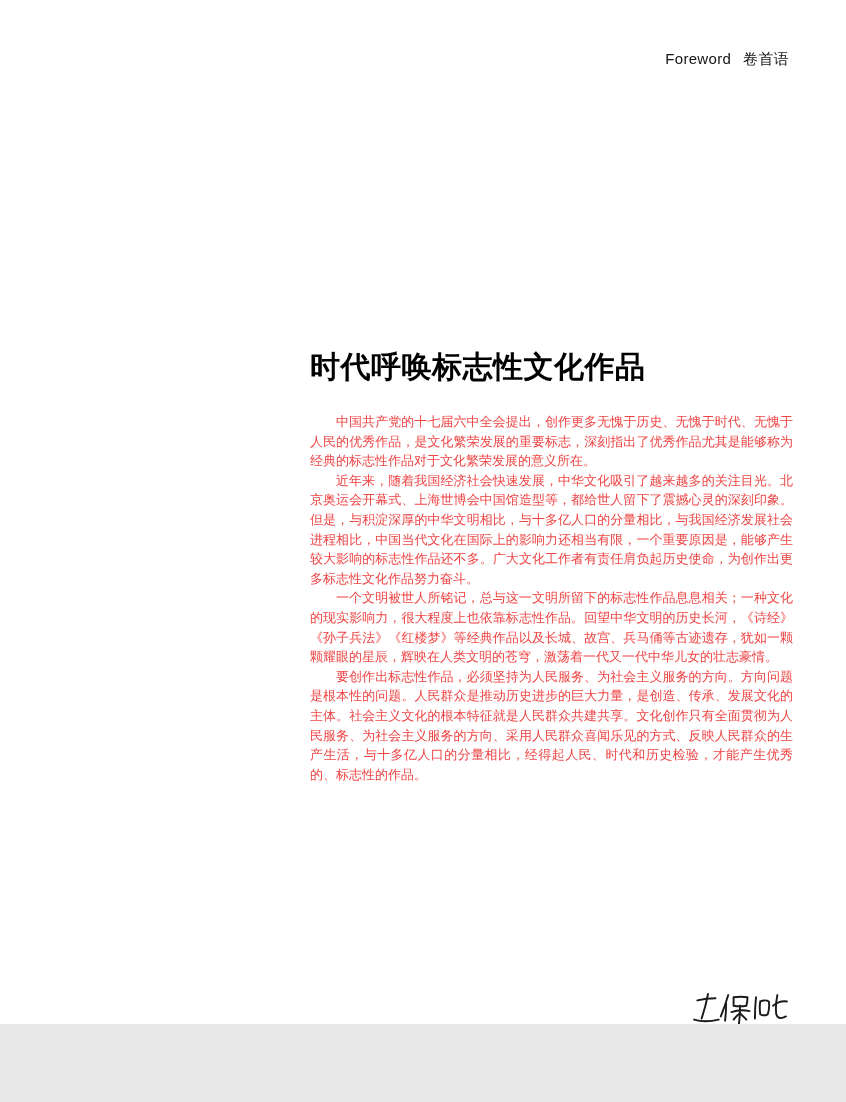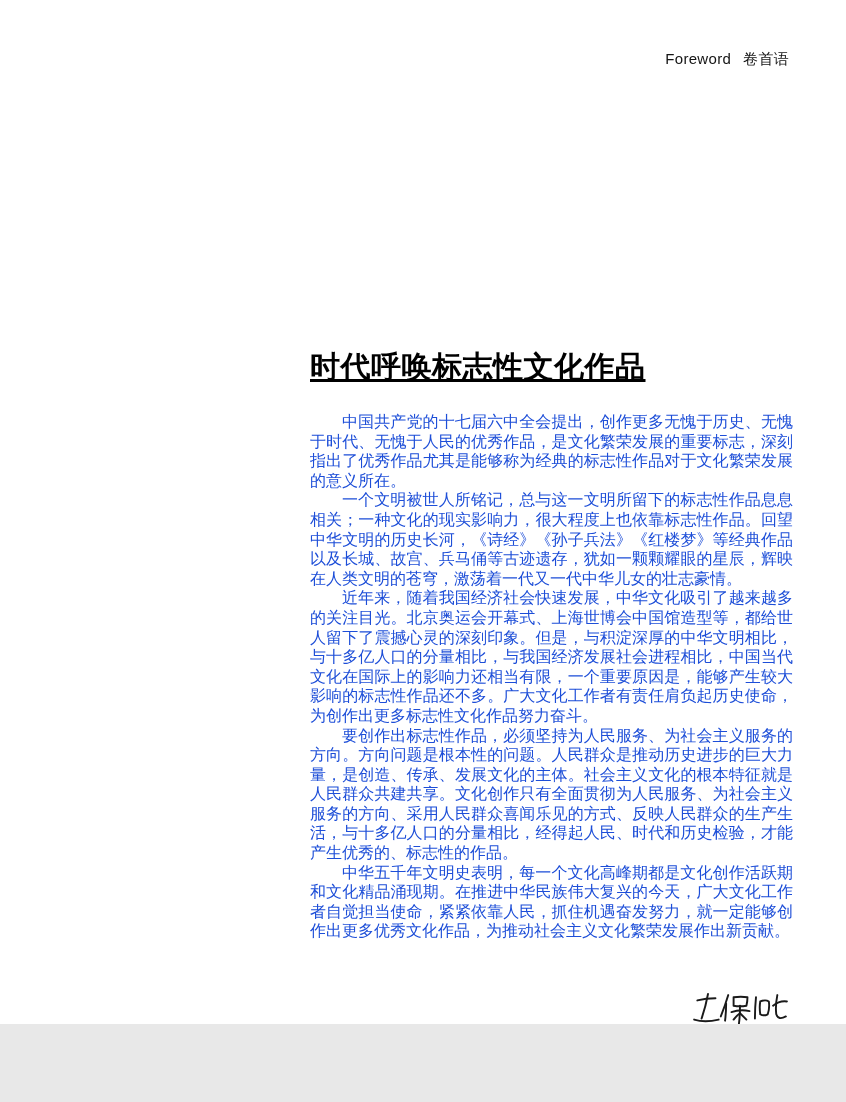--- a/index.html
+++ b/index.html
@@ -33,31 +33,30 @@
     position: absolute;
     left: 310px;
     top: 347px;
     margin: 0;
     font-size: 30px;
     font-weight: bold;
     letter-spacing: 0.5px;
     color: #000000;
     font-family: "Liberation Serif", "DejaVu Serif", serif;
     white-space: nowrap;
-    text-decoration: underline;
   }
   .article-body {
     position: absolute;
     left: 310px;
     top: 412px;
     width: 483px;
-    font-size: 16px;
+    font-size: 13px;
     line-height: 19.6px;
     text-align: justify;
-    color: #1d4ed8;
+    color: #ef4444;
   }
   .article-body p {
     margin: 0;
     text-indent: 2em;
   }
   .signature {
     position: absolute;
     left: 692px;
     top: 990px;
     width: 96px;
@@ -75,24 +74,23 @@
 <div class="page">
 
   <div class="page-header">
     <span class="fw-en">Foreword</span><span class="fw-zh">卷首语</span>
   </div>
 
   <h1 class="article-title">时代呼唤标志性文化作品</h1>
 
   <div class="article-body">
     <p>中国共产党的十七届六中全会提出，创作更多无愧于历史、无愧于时代、无愧于人民的优秀作品，是文化繁荣发展的重要标志，深刻指出了优秀作品尤其是能够称为经典的标志性作品对于文化繁荣发展的意义所在。</p>
+    <p>近年来，随着我国经济社会快速发展，中华文化吸引了越来越多的关注目光。北京奥运会开幕式、上海世博会中国馆造型等，都给世人留下了震撼心灵的深刻印象。但是，与积淀深厚的中华文明相比，与十多亿人口的分量相比，与我国经济发展社会进程相比，中国当代文化在国际上的影响力还相当有限，一个重要原因是，能够产生较大影响的标志性作品还不多。广大文化工作者有责任肩负起历史使命，为创作出更多标志性文化作品努力奋斗。</p>
     <p>一个文明被世人所铭记，总与这一文明所留下的标志性作品息息相关；一种文化的现实影响力，很大程度上也依靠标志性作品。回望中华文明的历史长河，《诗经》《孙子兵法》《红楼梦》等经典作品以及长城、故宫、兵马俑等古迹遗存，犹如一颗颗耀眼的星辰，辉映在人类文明的苍穹，激荡着一代又一代中华儿女的壮志豪情。</p>
-    <p>近年来，随着我国经济社会快速发展，中华文化吸引了越来越多的关注目光。北京奥运会开幕式、上海世博会中国馆造型等，都给世人留下了震撼心灵的深刻印象。但是，与积淀深厚的中华文明相比，与十多亿人口的分量相比，与我国经济发展社会进程相比，中国当代文化在国际上的影响力还相当有限，一个重要原因是，能够产生较大影响的标志性作品还不多。广大文化工作者有责任肩负起历史使命，为创作出更多标志性文化作品努力奋斗。</p>
     <p>要创作出标志性作品，必须坚持为人民服务、为社会主义服务的方向。方向问题是根本性的问题。人民群众是推动历史进步的巨大力量，是创造、传承、发展文化的主体。社会主义文化的根本特征就是人民群众共建共享。文化创作只有全面贯彻为人民服务、为社会主义服务的方向、采用人民群众喜闻乐见的方式、反映人民群众的生产生活，与十多亿人口的分量相比，经得起人民、时代和历史检验，才能产生优秀的、标志性的作品。</p>
-    <p>中华五千年文明史表明，每一个文化高峰期都是文化创作活跃期和文化精品涌现期。在推进中华民族伟大复兴的今天，广大文化工作者自觉担当使命，紧紧依靠人民，抓住机遇奋发努力，就一定能够创作出更多优秀文化作品，为推动社会主义文化繁荣发展作出新贡献。</p>
   </div>
 
   <div class="signature" aria-label="王保旺">
     <svg viewBox="0 0 90 36" fill="none" stroke="#1a1a1a" stroke-width="1.8" stroke-linecap="round" stroke-linejoin="round" aria-hidden="true">
 
       <path d="M5 9 Q13 7 22 7"></path>
       <path d="M15 3 Q13 14 9 26"></path>
       <path d="M2 27 Q12 30 25 27"></path>
 
       <path d="M34 4 Q31 14 27 24"></path>

